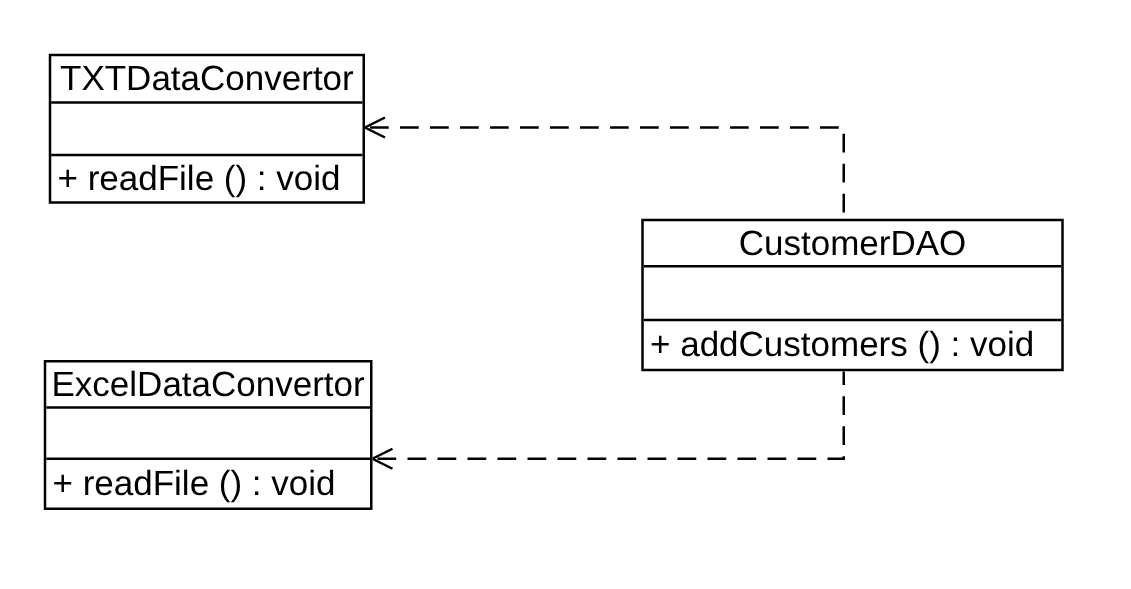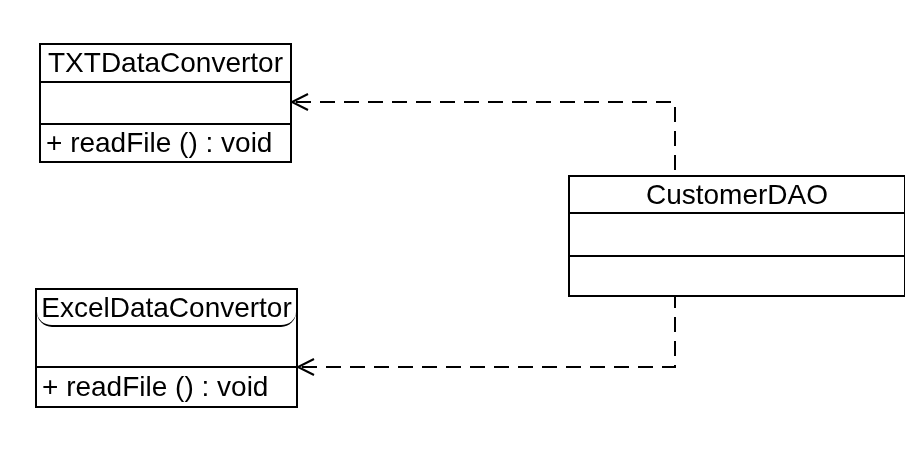--- a/index.html
+++ b/index.html
@@ -56,26 +56,26 @@
     line-height: 1;
     white-space: nowrap;
     overflow: hidden;
     border-radius: 14px;
   }
   
   .c-txt { left: 39px; top: 43px; width: 253px; height: 120px; }
   .c-txt .uml-title { flex: 0 0 38px; }
   .c-txt .uml-attrs { flex: 0 0 42px; }
   
-  .c-customer { left: 568px; top: 175px; width: 338px; height: 122px; }
+  .c-customer { left: 513px; top: 175px; width: 338px; height: 122px; }
   .c-customer .uml-title { flex: 0 0 37px; }
   .c-customer .uml-attrs { flex: 0 0 43px; }
   
   .c-excel { left: 35px; top: 288px; width: 263px; height: 120px; }
-  .c-excel .uml-title { flex: 0 0 37px; border-radius: 15px; }
+  .c-excel .uml-title { flex: 0 0 37px; }
   .c-excel .uml-attrs { flex: 0 0 41px; }
 </style>
 </head>
 <body>
 
 <div id="canvas">
 
   <svg id="connectors" viewBox="0 0 905 471" xmlns="http://www.w3.org/2000/svg">
 
     <g>
@@ -91,20 +91,21 @@
 
   <div class="uml-class c-txt">
     <div class="uml-title">TXTDataConvertor</div>
     <div class="uml-attrs"></div>
     <div class="uml-methods">+ readFile () : void</div>
   </div>
 
   <div class="uml-class c-customer">
     <div class="uml-title">CustomerDAO</div>
     <div class="uml-attrs"></div>
+    <div class="uml-methods">+ addCustomers () : void</div>
   </div>
 
   <div class="uml-class c-excel">
     <div class="uml-title">ExcelDataConvertor</div>
     <div class="uml-attrs"></div>
     <div class="uml-methods">+ readFile () : void</div>
   </div>
 
 </div>
 

